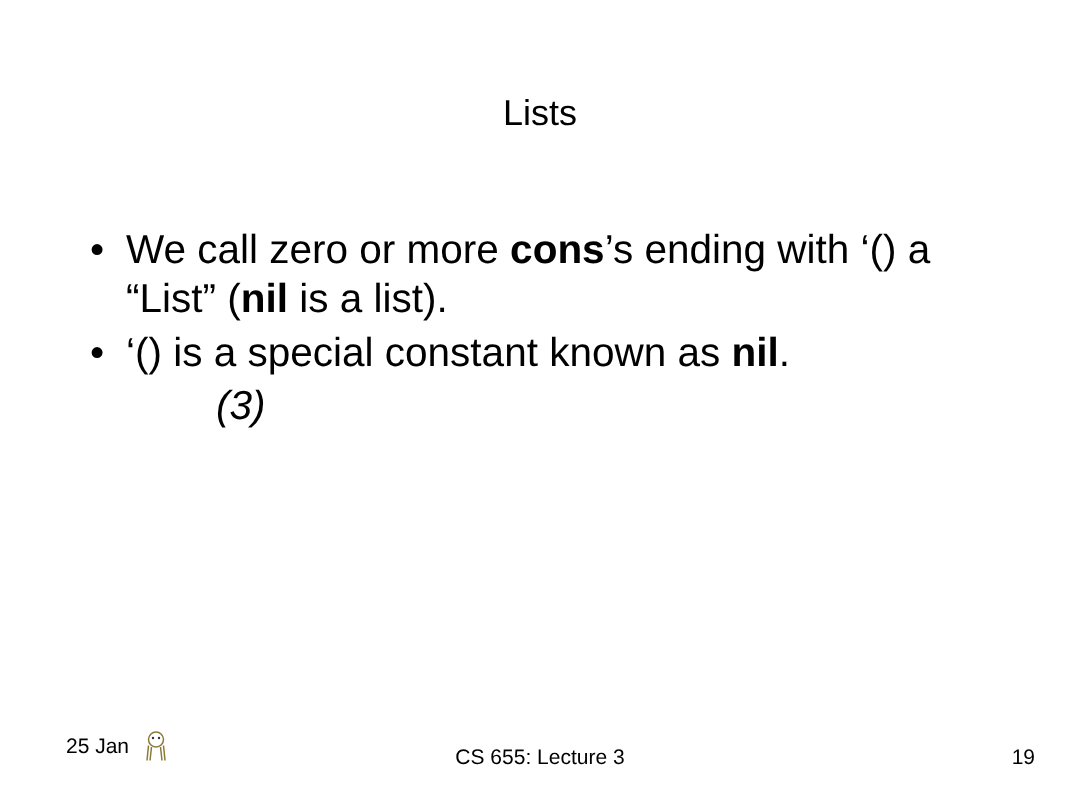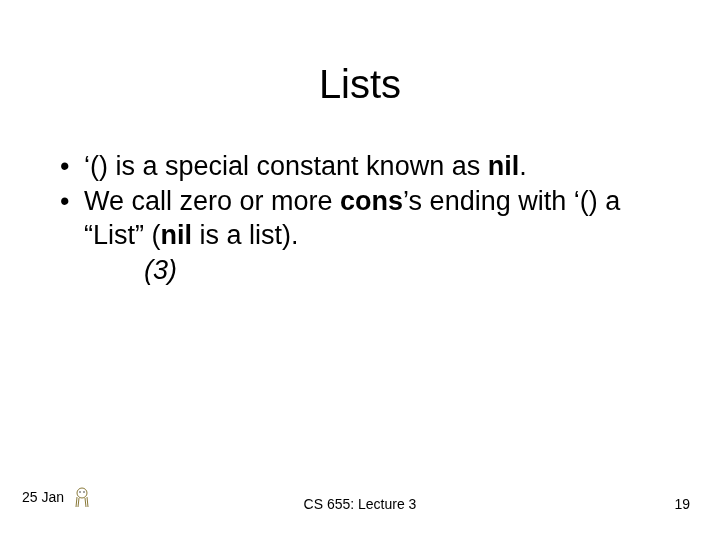--- a/index.html
+++ b/index.html
@@ -17,21 +17,21 @@
     width: 720px;
     height: 540px;
     box-sizing: border-box;
   }
   .title {
     position: absolute;
     top: 62px;
     left: 0;
     width: 100%;
     text-align: center;
-    font-size: 40px;
+    font-size: 24px;
     font-weight: normal;
   }
   .body {
     position: absolute;
     top: 150px;
     left: 60px;
     width: 610px;
     font-size: 27px;
     line-height: 1.24;
   }
@@ -56,21 +56,21 @@
   .b { font-weight: bold; }
   .footer {
     position: absolute;
     bottom: 28px;
     left: 0;
     width: 100%;
     font-size: 14px;
   }
   .footer-left {
     position: absolute;
-    left: 22px;
+    left: 44px;
     bottom: 0;
   }
   .footer-center {
     position: absolute;
     left: 0;
     width: 100%;
     text-align: center;
     bottom: 0;
   }
   .footer-right {
@@ -88,25 +88,25 @@
 </head>
 <body>
 
 <div class="slide">
 
   <div class="title">Lists</div>
 
   <div class="body">
 
     <div class="bullet">
-      <span>‘() is a special constant known as </span><span class="b">nil</span><span>.</span>
+      <span>We call zero or more </span><span class="b">cons</span><span>’s ending with ‘() a “List” (</span><span class="b">nil</span><span> is a list).</span>
     </div>
 
     <div class="bullet">
-      <span>We call zero or more </span><span class="b">cons</span><span>’s ending with ‘() a “List” (</span><span class="b">nil</span><span> is a list).</span>
+      <span>‘() is a special constant known as </span><span class="b">nil</span><span>.</span>
     </div>
 
     <div class="sub italic">(3)</div>
 
   </div>
 
   <div class="footer">
     <div class="footer-left">
       <span>25 Jan</span>
       <span class="footer-icon">

